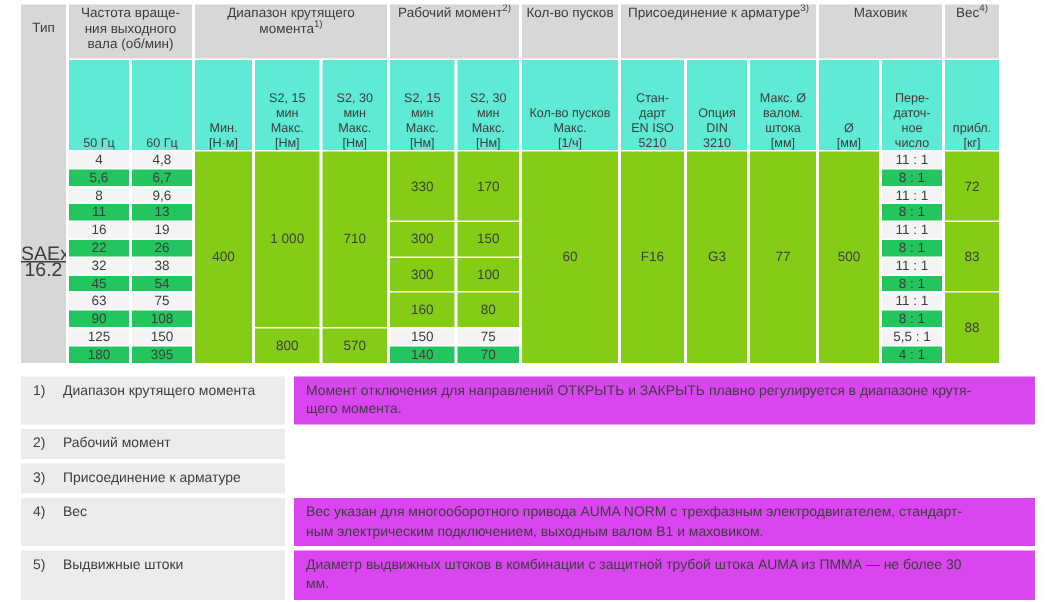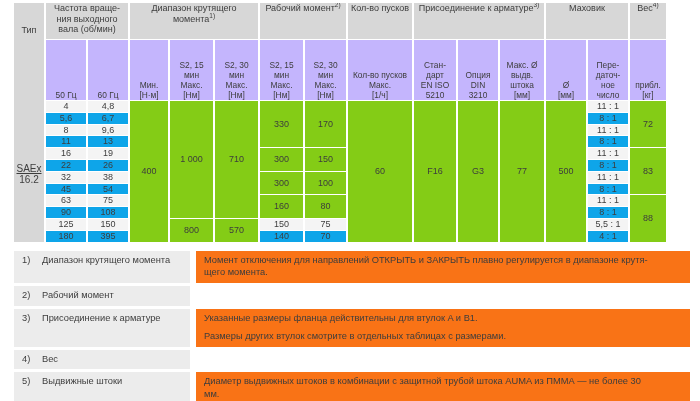--- a/index.html
+++ b/index.html
@@ -13,52 +13,52 @@
     margin:2px 0 0 12px;
   }
   .spec-table td{padding:0;overflow:hidden;}
   .ghead{
     background:#d7d7d7;vertical-align:top;text-align:center;
     font-size:9px;line-height:10.5px;height:36px;padding-top:4px;margin-left:46px;
   }
   .ghead .gtxt{white-space:pre-line;}
   sup{font-size:6.5px;vertical-align:super;line-height:0;}
   .shead{
-    background:#c4b5fd;vertical-align:bottom;text-align:center;
+    background:#5eead4;vertical-align:bottom;text-align:center;
     font-size:8.4px;line-height:10px;height:60px;padding-bottom:2px;
     white-space:pre-line;
   }
   .type-cell{
     background:#d7d7d7;vertical-align:top;text-align:center;
     position:relative;font-size:9px;
   }
-  .type-label{padding-top:22px;}
+  .type-label{padding-top:10px;}
   .model-block{
     position:absolute;top:160px;left:0;width:100%;
-    line-height:11px;font-size:10px;
+    line-height:11px;font-size:13px;
   }
   .model-link{text-decoration:underline;text-underline-offset:1px;cursor:pointer;}
   .data-cell{
     text-align:center;vertical-align:middle;
     font-size:9px;height:10.8px;line-height:10.8px;
   }
   .r-light{background:#f4f4f4;}
-  .r-dark{background:#0ea5e9;}
+  .r-dark{background:#22c55e;}
   .span-cell{background:#84cc16;}
   
   .footnotes{margin:8px 0 0 14px;width:676px;}
   .fn-band{display:flex;margin-bottom:3px;align-items:stretch;}
   .fn-left{
     width:164px;background:#ececec;display:flex;
     padding:3px 4px 4px 8px;font-size:9.3px;line-height:12.8px;
   }
   .fn-num{width:20px;flex:none;}
   .fn-label{flex:1;}
   .fn-right{
-    flex:1;background:#f97316;margin-left:6px;
+    flex:1;background:#d946ef;margin-left:6px;
     padding:3px 8px 4px 8px;font-size:9.3px;line-height:12.8px;
   }
   .fn-p{white-space:pre-line;}
   .fn-p2:not(:empty){margin-top:5px;}
 </style>
 </head>
 <body>
 
 <table class="spec-table">
     <colgroup>
@@ -120,21 +120,21 @@
 Макс.
 [1/ч]</td>
         <td class="shead">Стан-
 дарт
 EN ISO
 5210</td>
         <td class="shead">Опция
 DIN
 3210</td>
         <td class="shead">Макс. Ø
-выдв.
+валом.
 штока
 [мм]</td>
         <td class="shead">Ø
 [мм]</td>
         <td class="shead">Пере-
 даточ-
 ное
 число</td>
         <td class="shead">прибл.
 [кг]</td>
@@ -243,29 +243,30 @@
     <div class="fn-left">
       <span class="fn-num">2)</span>
       <span class="fn-label">Рабочий момент</span>
     </div>
   </div>
   <div class="fn-band">
     <div class="fn-left">
       <span class="fn-num">3)</span>
       <span class="fn-label">Присоединение к арматуре</span>
     </div>
-    <div class="fn-right">
-      <div class="fn-p">Указанные размеры фланца действительны для втулок A и B1.</div>
-      <div class="fn-p fn-p2">Размеры других втулок смотрите в отдельных таблицах с размерами.</div>
-    </div>
   </div>
   <div class="fn-band">
     <div class="fn-left">
       <span class="fn-num">4)</span>
       <span class="fn-label">Вес</span>
+    </div>
+    <div class="fn-right">
+      <div class="fn-p">Вес указан для многооборотного привода AUMA NORM с трехфазным электродвигателем, стандарт-
+ным электрическим подключением, выходным валом B1 и маховиком.</div>
+      <div class="fn-p fn-p2"></div>
     </div>
   </div>
   <div class="fn-band">
     <div class="fn-left">
       <span class="fn-num">5)</span>
       <span class="fn-label">Выдвижные штоки</span>
     </div>
     <div class="fn-right">
       <div class="fn-p">Диаметр выдвижных штоков в комбинации с защитной трубой штока AUMA из ПММА — не более 30
 мм.</div>

